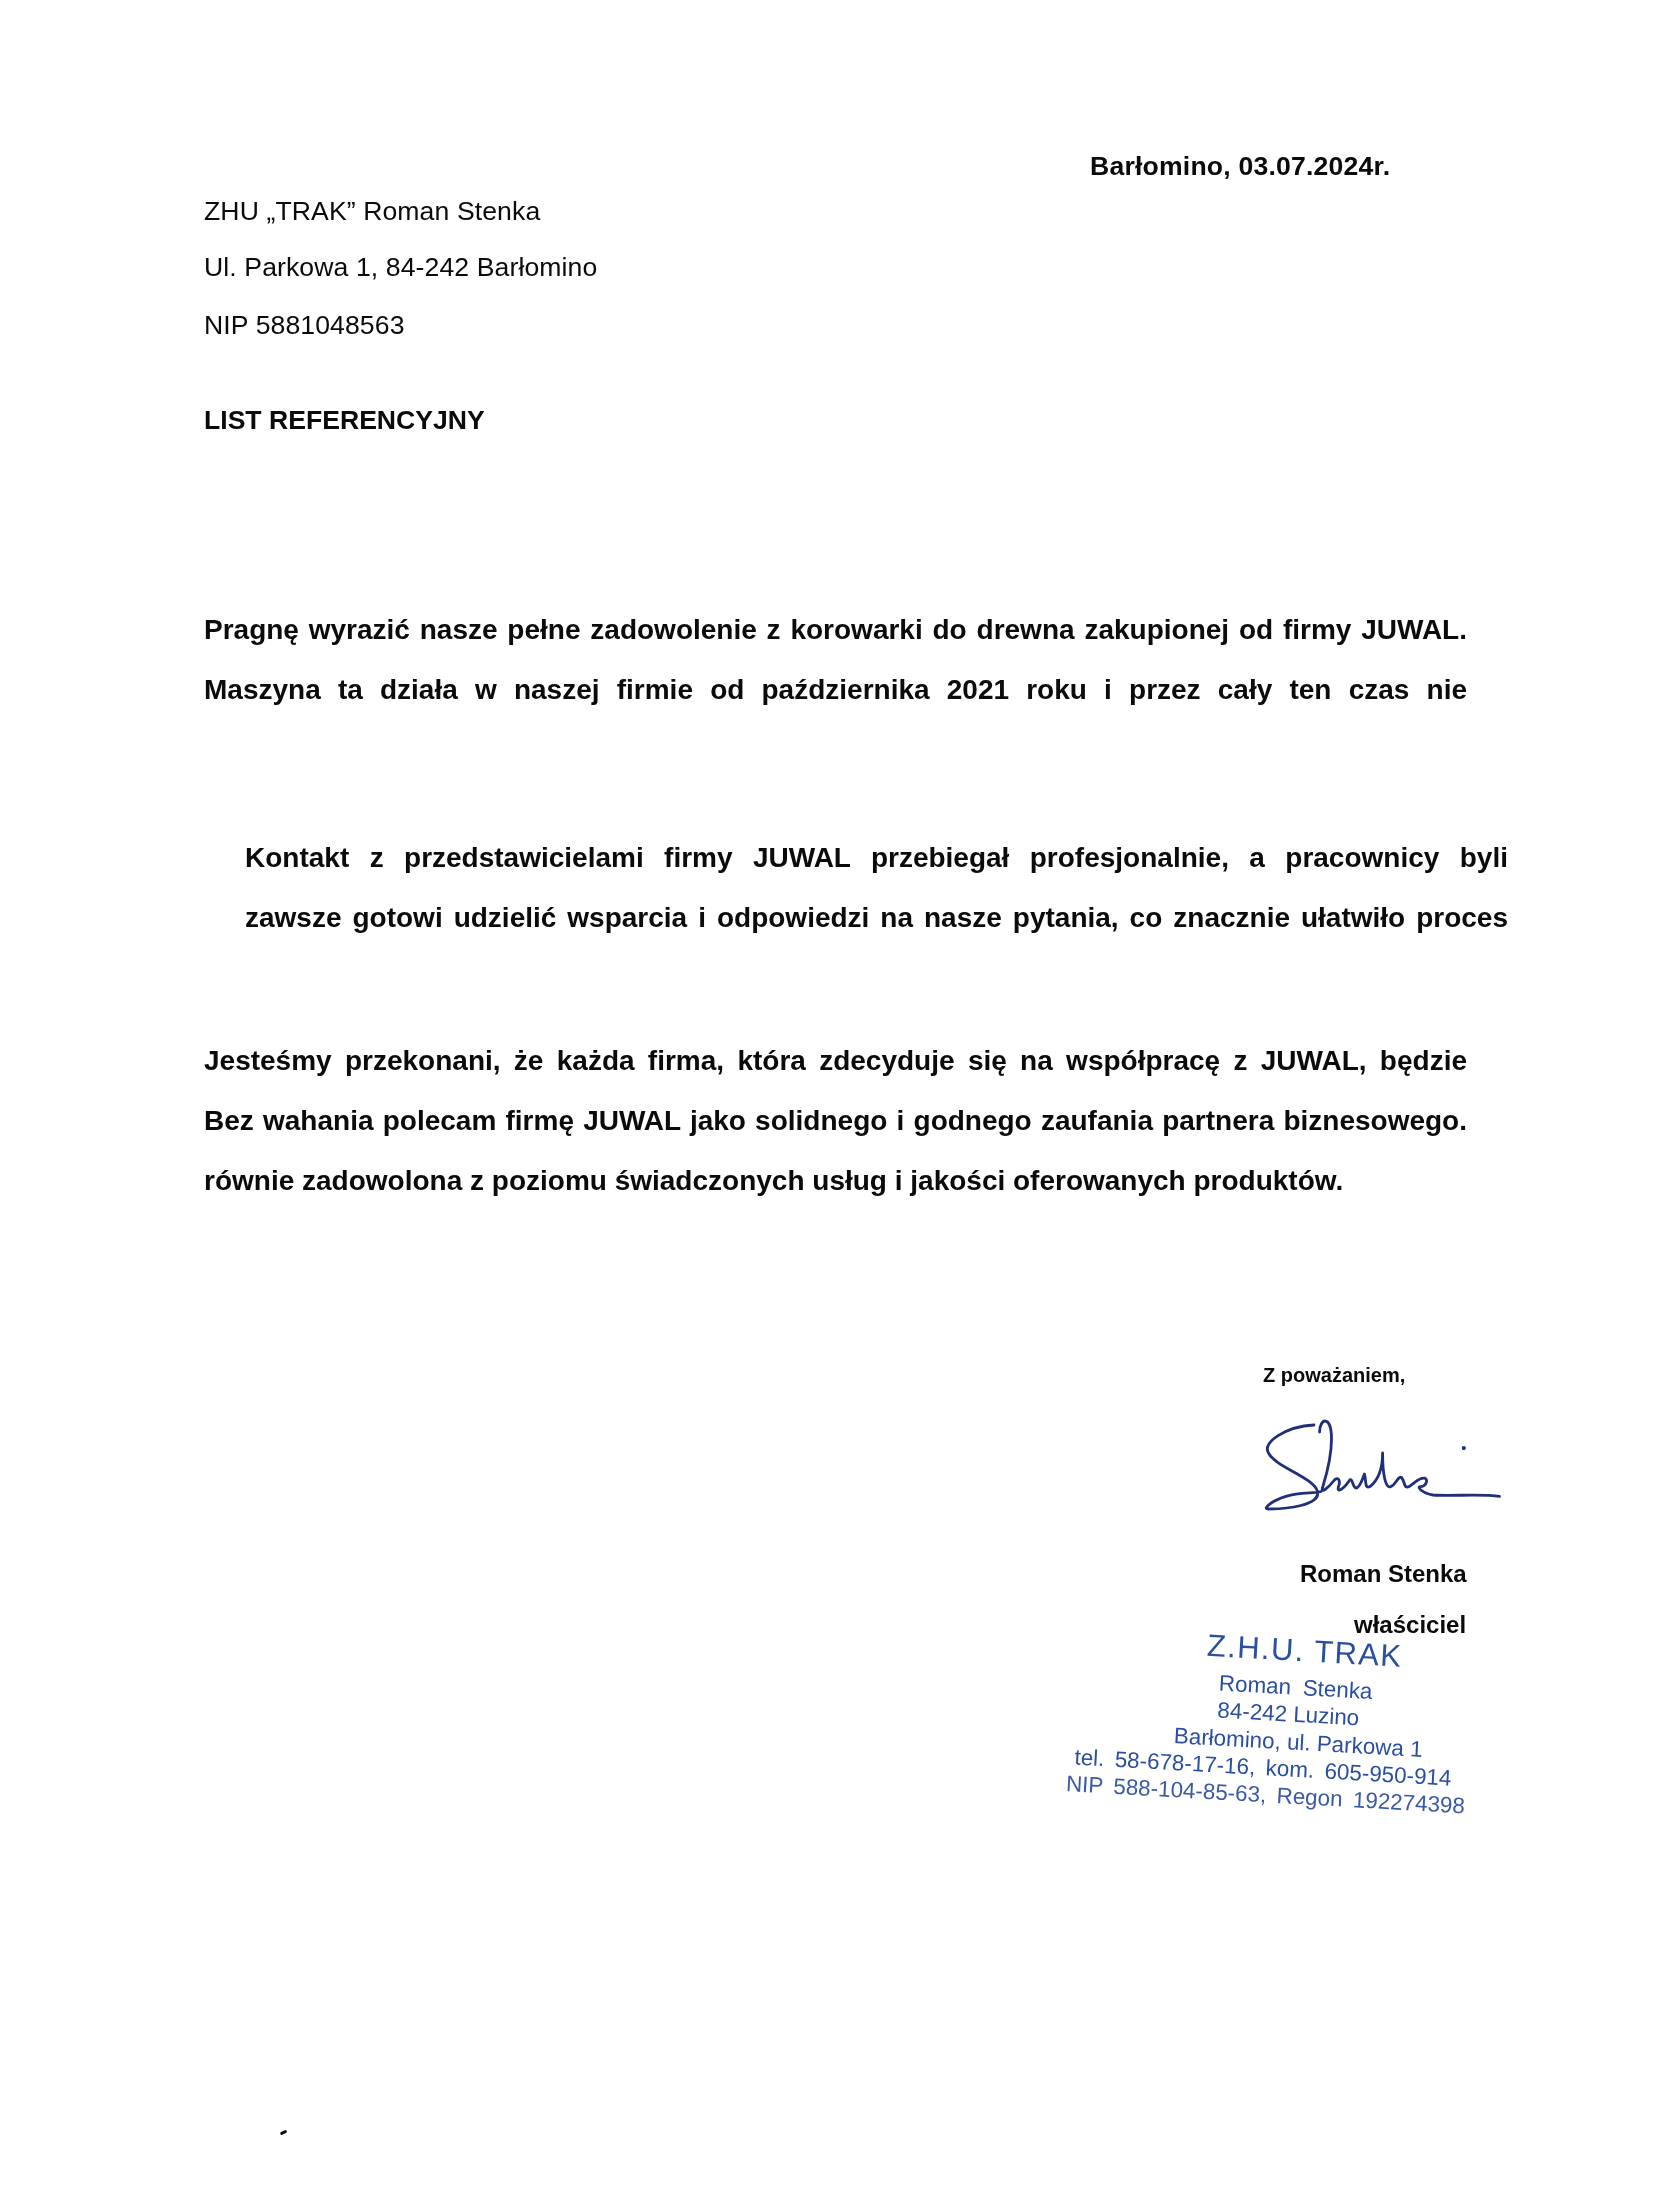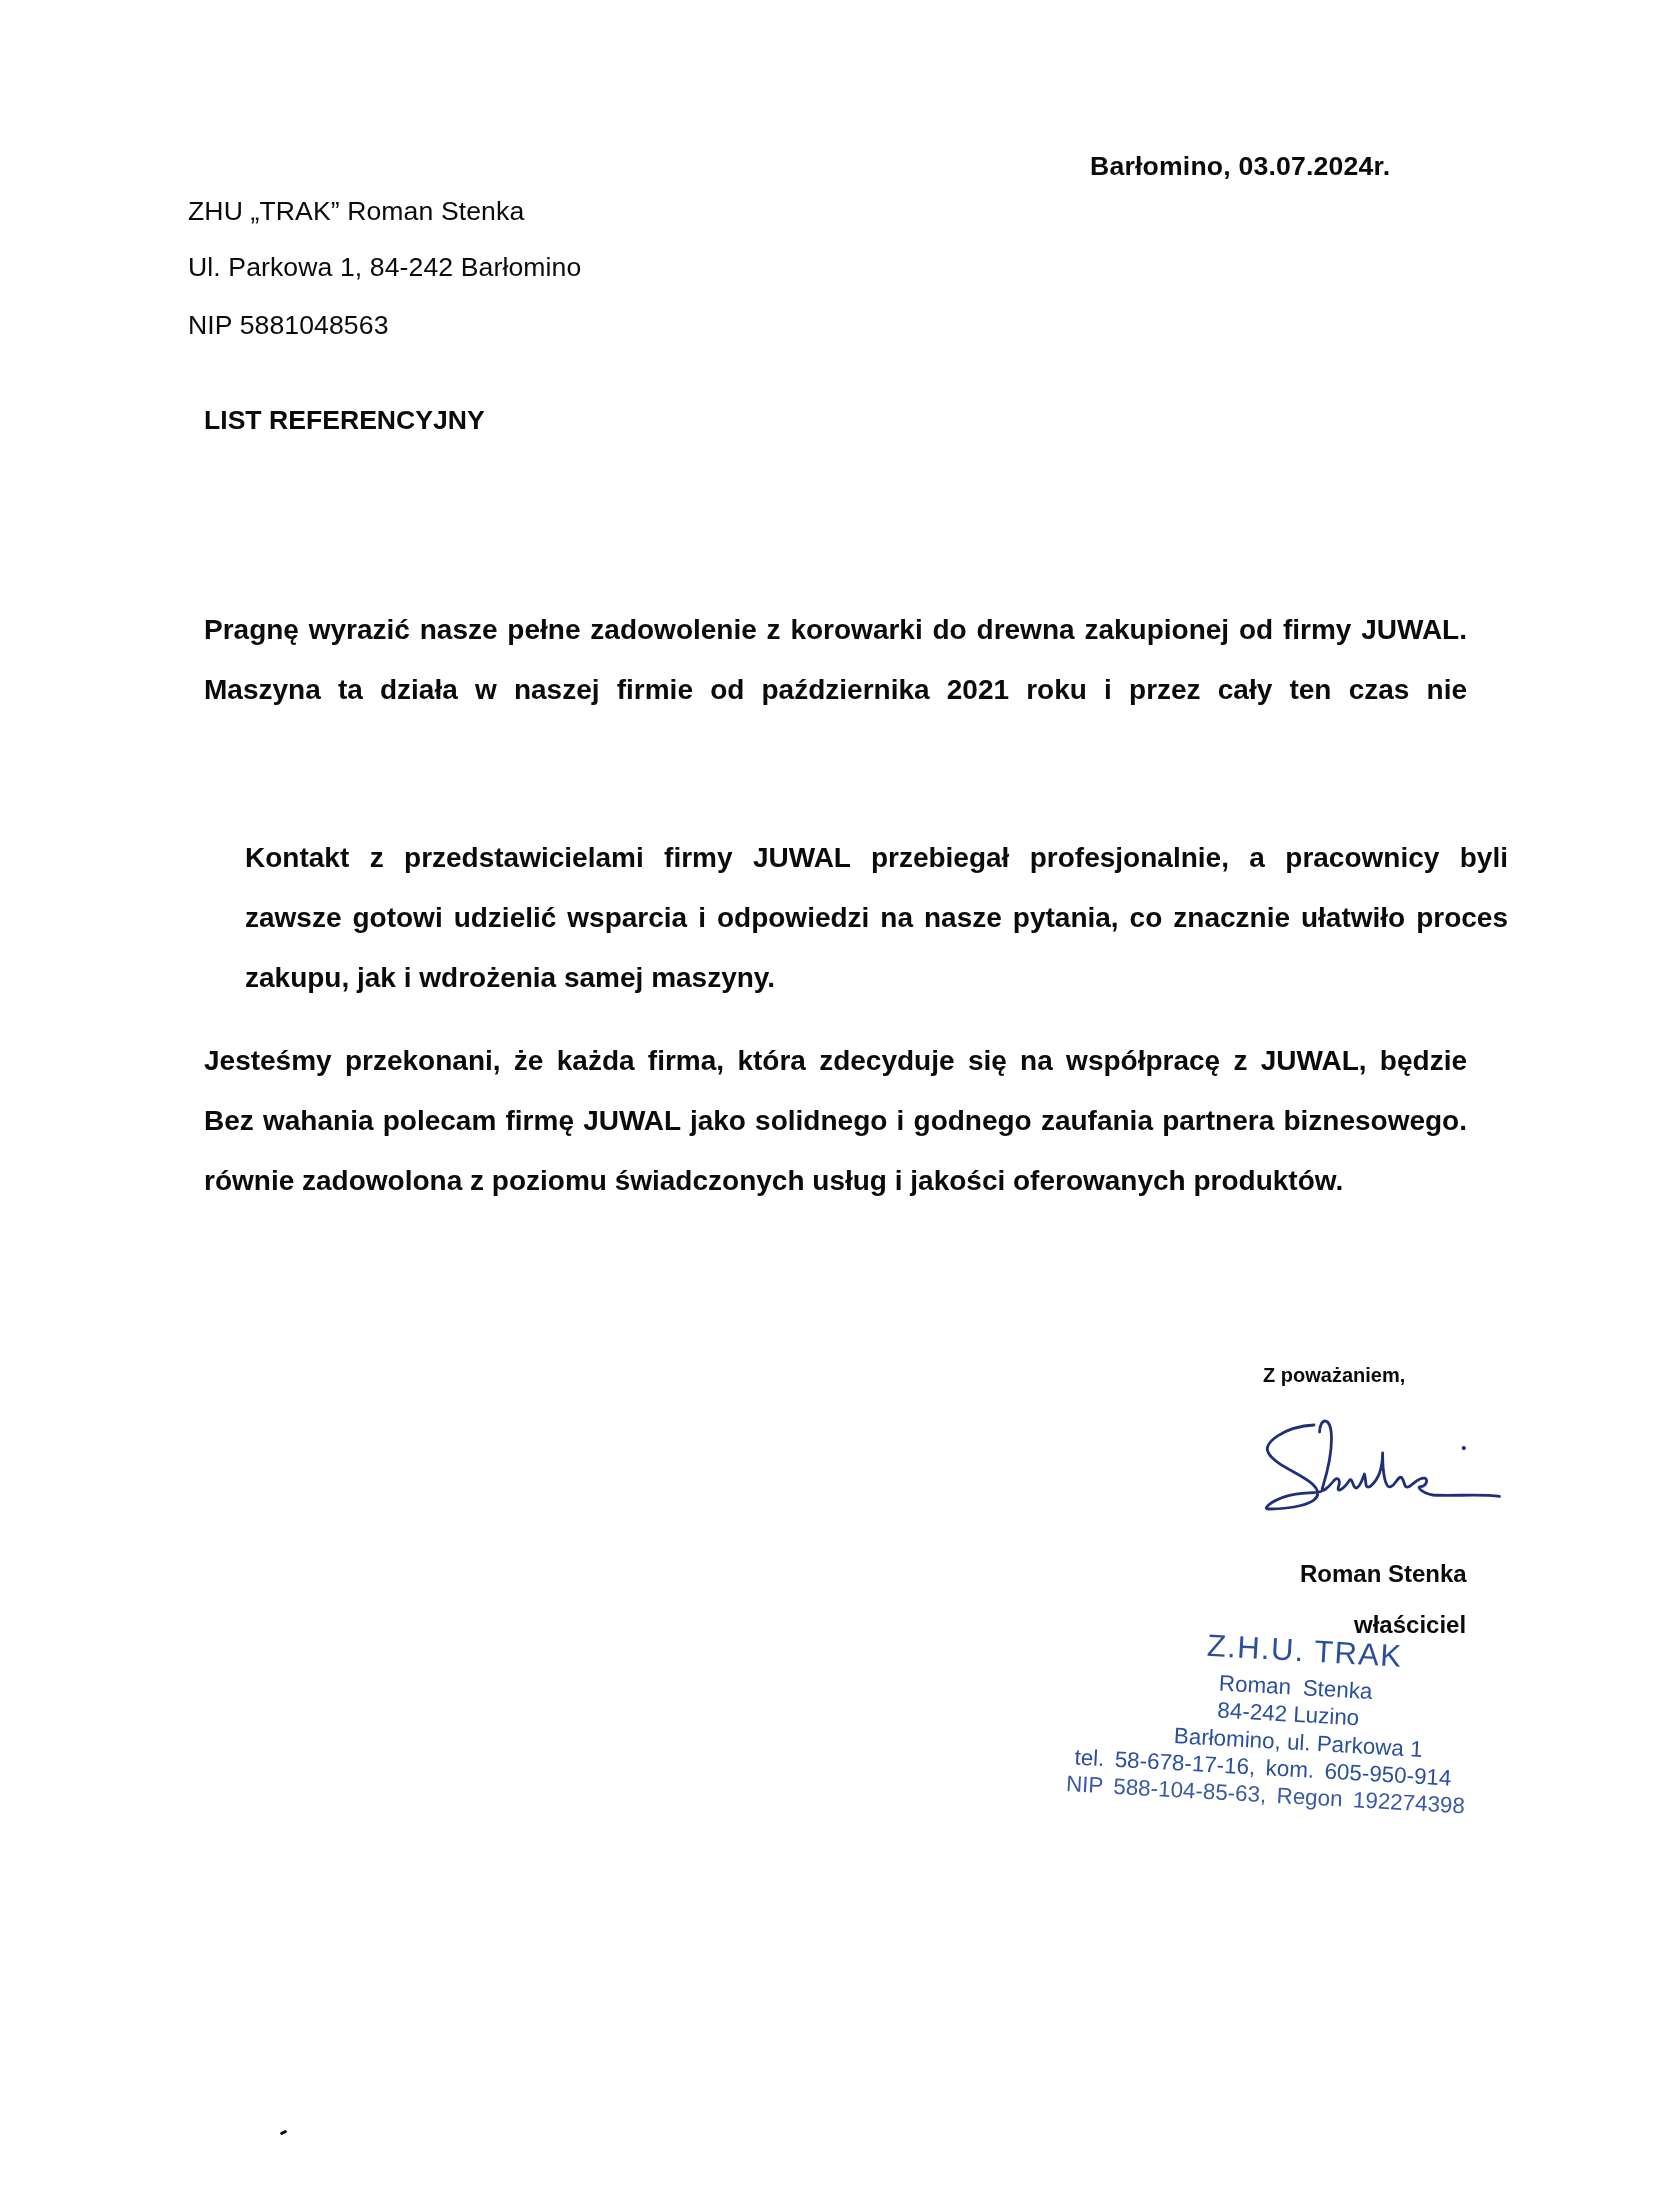--- a/index.html
+++ b/index.html
@@ -2,21 +2,21 @@
 <html style="font-size:11.2px"><head>
 <meta charset="utf-8">
 <style>
   html, body { margin: 0; padding: 0; background: #ffffff; }
   body {
     width: 1654px; height: 2205px; position: relative; overflow: hidden;
     font-family: "Liberation Sans", sans-serif; color: #0b0b0b;
   }
   .abs { position: absolute; white-space: nowrap; }
   .date { left: 1090px; top: 138px; font-size: 26.6px; font-weight: bold; letter-spacing: 0.2px; margin-top: 13px; }
-  .sender { left: 188px; font-size: 26.6px; letter-spacing: 0.1px; }
+  .sender { left: 204px; font-size: 26.6px; letter-spacing: 0.1px; }
   .s0 { top: 196px; } .s1 { top: 252px; } .s2 { top: 310px; }
   .title { left: 204px; top: 405px; font-size: 26.6px; font-weight: bold; }
   .para { position: absolute; left: 204px; width: 1263px; font-size: 28px; line-height: 60px; font-weight: bold; }
   .para .line { display: block; white-space: nowrap; }
   .para .line.just { text-align: justify; text-align-last: justify; }
   .p0 { top: 600px; } .p1 { top: 828px; margin-left: 41px; } .p2 { top: 1031px; }
   .closing { left: 1263px; top: 1364px; font-size: 20px; font-weight: bold; }
   .signame { left: 1300px; top: 1560px; font-size: 24px; font-weight: bold; }
   .role { left: 1354px; top: 1611px; font-size: 24px; font-weight: bold; z-index: 3; }
   .sig { position: absolute; left: 1258px; top: 1411px; width: 266px; height: 133px; }
@@ -45,21 +45,20 @@
 <div class="abs title">LIST REFERENCYJNY</div>
 
 <div class="para p0">
   <span class="line just">Pragnę wyrazić nasze pełne zadowolenie z korowarki do drewna zakupionej od firmy JUWAL.</span>
   <span class="line just">Maszyna ta działa w naszej firmie od października 2021 roku i przez cały ten czas nie</span>
 </div>
 
 <div class="para p1">
   <span class="line just">Kontakt z przedstawicielami firmy JUWAL przebiegał profesjonalnie, a pracownicy byli</span>
   <span class="line just">zawsze gotowi udzielić wsparcia i odpowiedzi na nasze pytania, co znacznie ułatwiło proces</span>
-  <span class="line">zakupu, jak i wdrożenia samej maszyny.</span>
 </div>
 
 <div class="para p2">
   <span class="line just">Jesteśmy przekonani, że każda firma, która zdecyduje się na współpracę z JUWAL, będzie</span>
   <span class="line just">Bez wahania polecam firmę JUWAL jako solidnego i godnego zaufania partnera biznesowego.</span>
   <span class="line">równie zadowolona z poziomu świadczonych usług i jakości oferowanych produktów.</span>
 </div>
 
 <div class="abs closing">Z poważaniem,</div>
 

